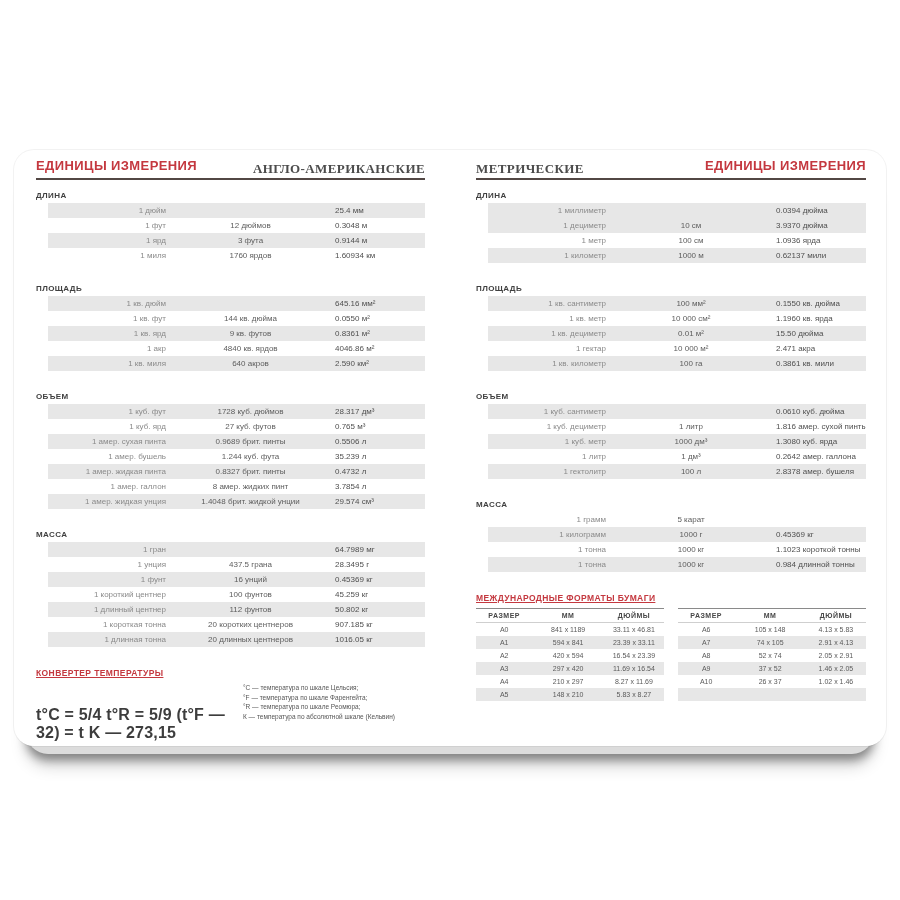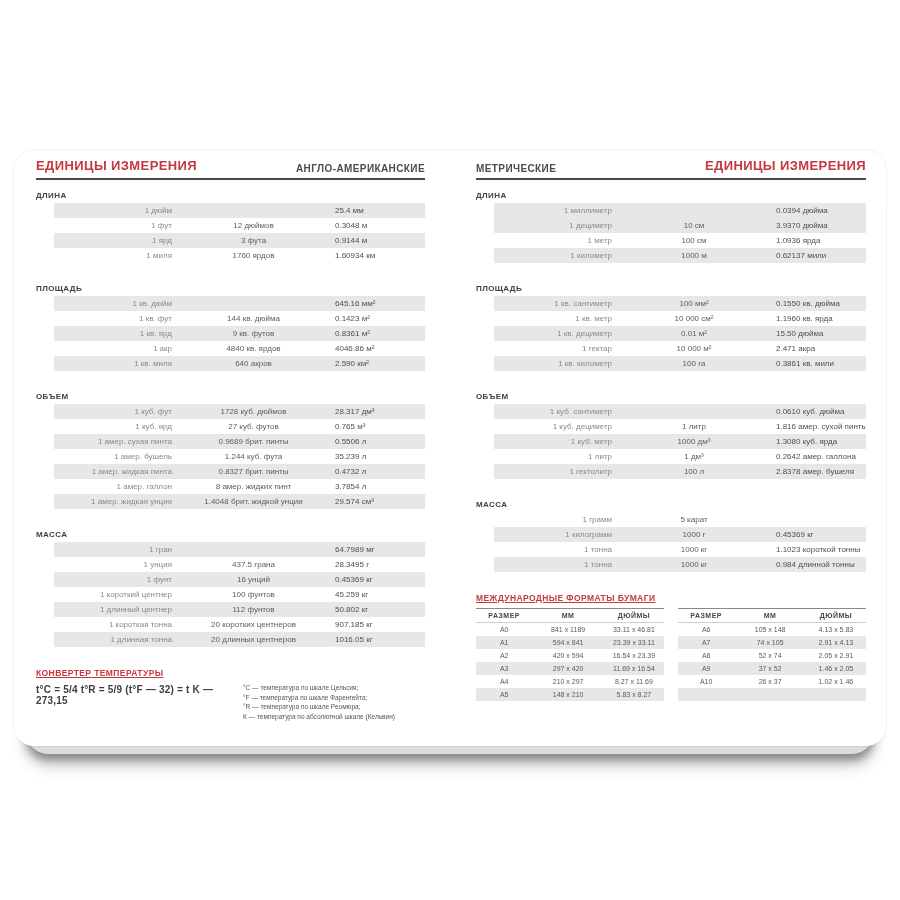--- a/index.html
+++ b/index.html
@@ -19,37 +19,37 @@
     display:flex;
   }
   .page{position:relative;box-sizing:border-box;padding-top:9px;}
   .page-left{width:389px;margin-left:22px;}
   .page-right{width:390px;margin-left:51px;}
   .page-header{
     display:flex;justify-content:space-between;align-items:flex-end;
     padding-bottom:5px;border-bottom:2px solid #524744;
   }
   .page-title{font-size:13px;line-height:14px;font-weight:bold;color:#c4383f;letter-spacing:.4px;}
-  .page-subtitle{font-size:10px;line-height:9px;font-weight:bold;color:#4c4c4c;letter-spacing:.4px;}
+  .page-subtitle{font-size:13px;line-height:9px;font-weight:bold;color:#4c4c4c;letter-spacing:.4px;font-family:Liberation Serif, serif;}
   .section{margin-top:21px;}
   .section:first-child{margin-top:11px;}
   .section-title{font-size:8px;line-height:9px;font-weight:bold;color:#3f3f3f;letter-spacing:.4px;margin-bottom:3px;}
   .row{
-    display:flex;height:15px;line-height:15px;margin-left:18px;
+    display:flex;height:15px;line-height:15px;margin-left:12px;
     font-size:8px;color:#6e6e6e;
   }
   .row.stripe{background:#e7e7e7;}
   .cell{white-space:nowrap;overflow:hidden;}
   .c1{width:118px;text-align:right;color:#8a8a8a;}
   .c2{flex:1;text-align:center;color:#5d5d5d;}
   .c3{width:90px;text-align:left;color:#4f4f4f;}
   .temp-section{margin-top:21px;}
   .temp-title,.paper-title{font-size:8.5px;line-height:10px;font-weight:bold;color:#c4383f;letter-spacing:.4px;text-decoration:underline;}
   .temp-body{display:flex;margin-top:5px;}
-  .formula{flex:1;font-size:10px;font-weight:bold;color:#3d3d3d;letter-spacing:.2px;padding-top:1px;}
+  .formula{flex:1;font-size:16px;font-weight:bold;color:#3d3d3d;letter-spacing:.2px;padding-top:1px;margin-top:22px;}
   .notes{width:182px;font-size:6.5px;line-height:9.5px;color:#555;}
   .paper-section{margin-top:21px;}
   .paper-tables{display:flex;gap:14px;margin-top:5px;}
   .paper-table{flex:1;}
   .p-row{display:flex;height:13px;line-height:13px;font-size:7px;color:#5a5a5a;}
   .p-row.p-head{
     font-weight:bold;color:#474747;letter-spacing:.5px;
     border-top:1px solid #8a8a8a;border-bottom:1px solid #cfcfcf;box-sizing:content-box;
   }
   .p-row.stripe{background:#e7e7e7;}
@@ -100,21 +100,21 @@
             <div class="section-title">ПЛОЩАДЬ</div>
             <div class="rows">
               <div class="row stripe">
                 <div class="cell c1">1 кв. дюйм</div>
                 <div class="cell c2"></div>
                 <div class="cell c3">645.16 мм²</div>
               </div>
               <div class="row">
                 <div class="cell c1">1 кв. фут</div>
                 <div class="cell c2">144 кв. дюйма</div>
-                <div class="cell c3">0.1423 м²</div>
+                <div class="cell c3">0.0550 м²</div>
               </div>
               <div class="row stripe">
                 <div class="cell c1">1 кв. ярд</div>
                 <div class="cell c2">9 кв. футов</div>
                 <div class="cell c3">0.8361 м²</div>
               </div>
               <div class="row">
                 <div class="cell c1">1 акр</div>
                 <div class="cell c2">4840 кв. ярдов</div>
                 <div class="cell c3">4046.86 м²</div>

